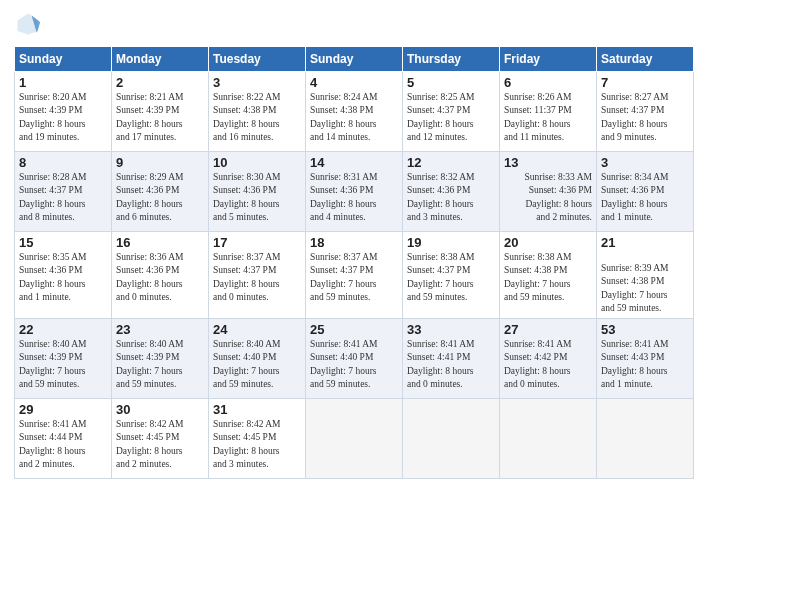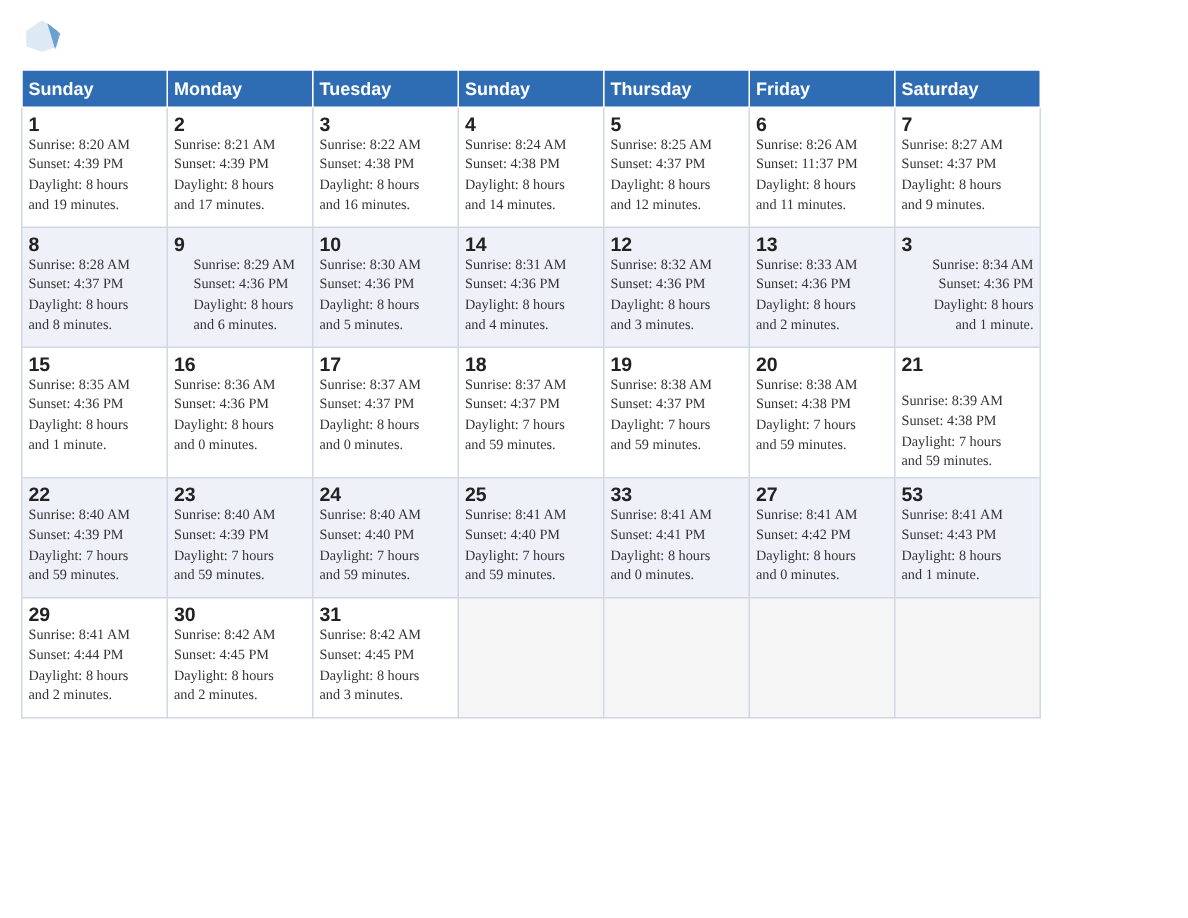--- a/index.html
+++ b/index.html
@@ -179,21 +179,21 @@
         <tr>
           <td>
             <span class="day-num">8</span>
             <div class="cell-text" style="white-space: pre-line;">Sunrise: 8:28 AM
 Sunset: 4:37 PM
 Daylight: 8 hours
 and 8 minutes.</div>
           </td>
           <td>
             <span class="day-num">9</span>
-            <div class="cell-text" style="white-space: pre-line; margin-left: 13px;">Sunrise: 8:29 AM
+            <div class="cell-text" style="white-space: pre-line;">Sunrise: 8:29 AM
 Sunset: 4:36 PM
 Daylight: 8 hours
 and 6 minutes.</div>
           </td>
           <td>
             <span class="day-num">10</span>
             <div class="cell-text" style="white-space: pre-line;">Sunrise: 8:30 AM
 Sunset: 4:36 PM
 Daylight: 8 hours
 and 5 minutes.</div>
@@ -207,28 +207,28 @@
           </td>
           <td>
             <span class="day-num">12</span>
             <div class="cell-text" style="white-space: pre-line;">Sunrise: 8:32 AM
 Sunset: 4:36 PM
 Daylight: 8 hours
 and 3 minutes.</div>
           </td>
           <td>
             <span class="day-num">13</span>
-            <div class="cell-text" style="white-space: pre-line;">Sunrise: 8:33 AM
+            <div class="cell-text" style="white-space: pre-line; text-align: right;">Sunrise: 8:33 AM
 Sunset: 4:36 PM
 Daylight: 8 hours
 and 2 minutes.</div>
           </td>
           <td>
             <span class="day-num">3</span>
-            <div class="cell-text" style="white-space: pre-line; text-align: right;">Sunrise: 8:34 AM
+            <div class="cell-text" style="white-space: pre-line;">Sunrise: 8:34 AM
 Sunset: 4:36 PM
 Daylight: 8 hours
 and 1 minute.</div>
           </td>
         </tr>
         <tr>
           <td>
             <span class="day-num">15</span>
             <div class="cell-text" style="white-space: pre-line;">Sunrise: 8:35 AM
 Sunset: 4:36 PM

